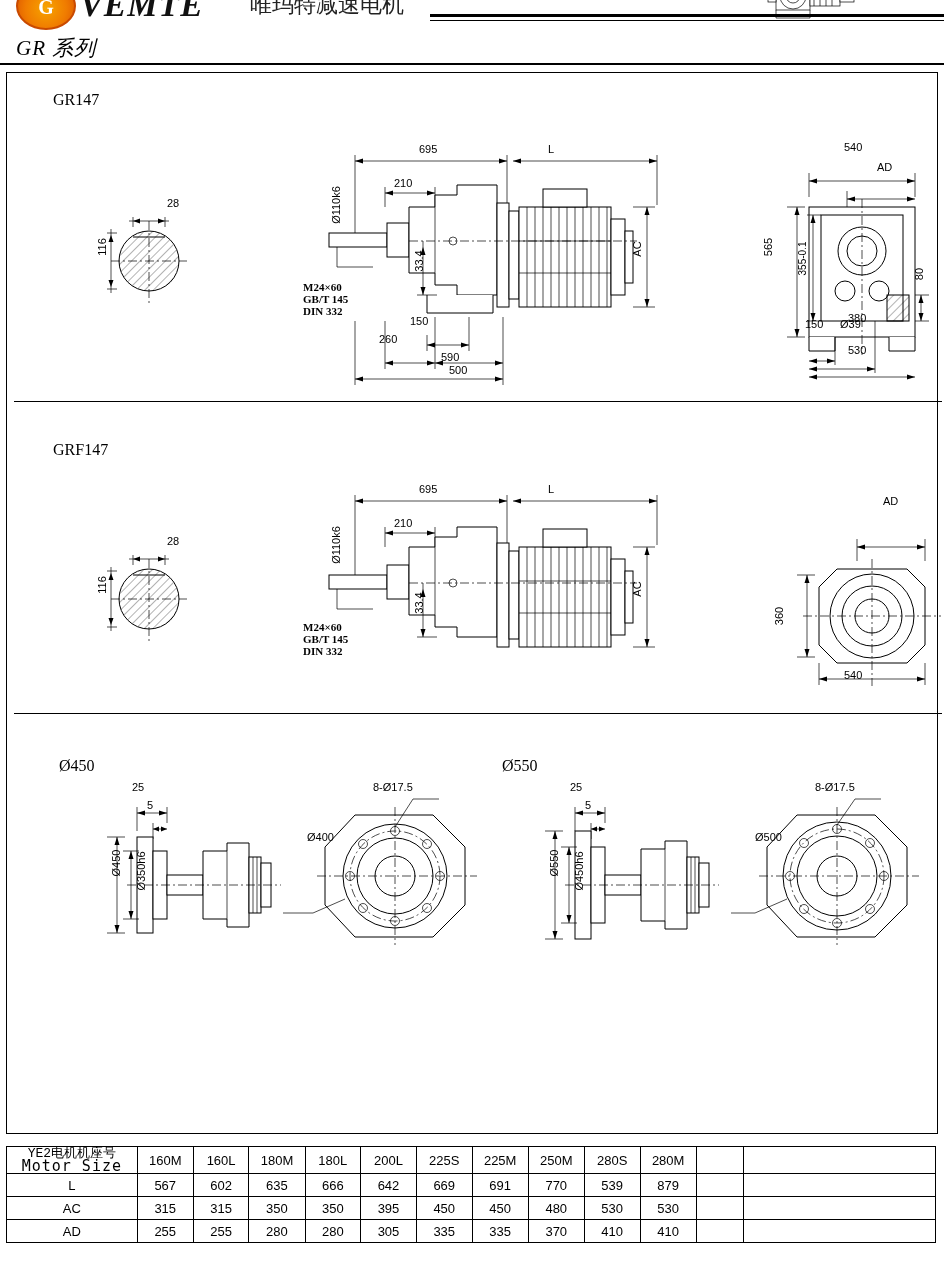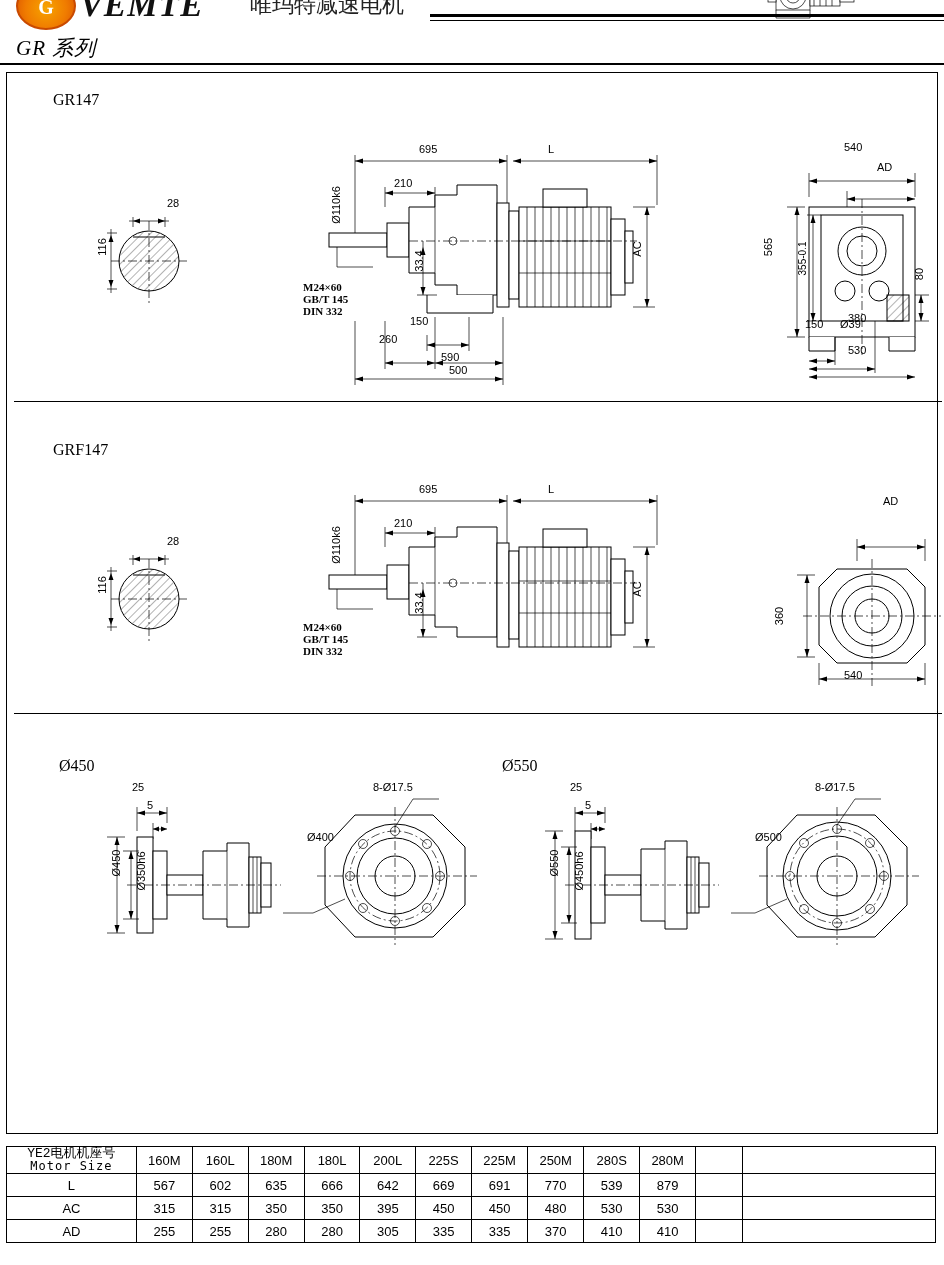--- a/index.html
+++ b/index.html
@@ -95,21 +95,21 @@
   }
   .tbl td.rowhdr{
     width:140px;font-size:13px;
   }
   .tbl td.mot{
     width:58px;
   }
   .tbl td.blank1{width:52px;}
   .tbl td.blank2{width:216px;}
   .hdr-cn{font-size:13px;font-family:Liberation Mono, monospace;display:block;line-height:13px;}
-  .hdr-en{font-size:12px;font-family:"DejaVu Sans Mono",monospace;display:block;line-height:13px;letter-spacing:1px;}
+  .hdr-en{font-size:15px;font-family:"DejaVu Sans Mono",monospace;display:block;line-height:13px;letter-spacing:1px;}
 </style>
 </head>
 <body>
 
 <div class="header">
   <div class="logo-mark">
     <span class="inner">G</span>
   </div>
   <div class="brand-latin">VEMTE</div>
   <div class="brand-cn">唯玛特减速电机</div>

